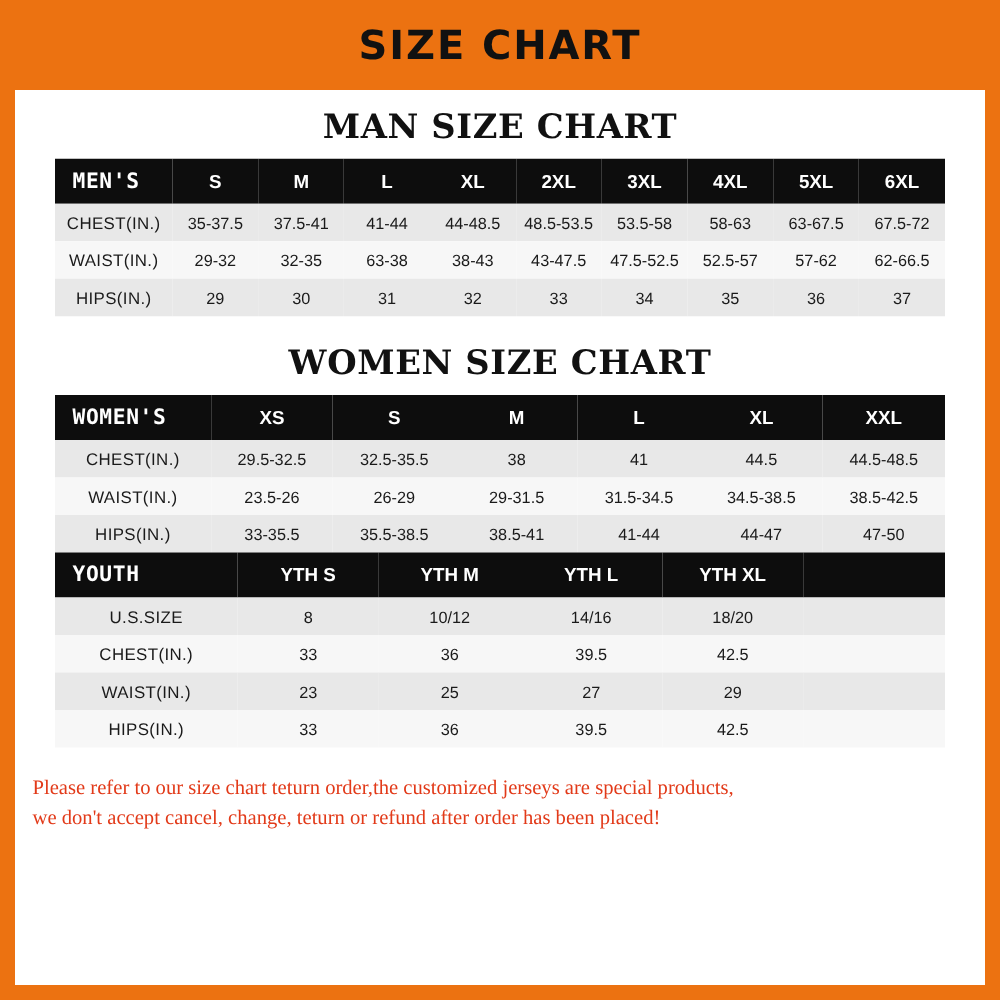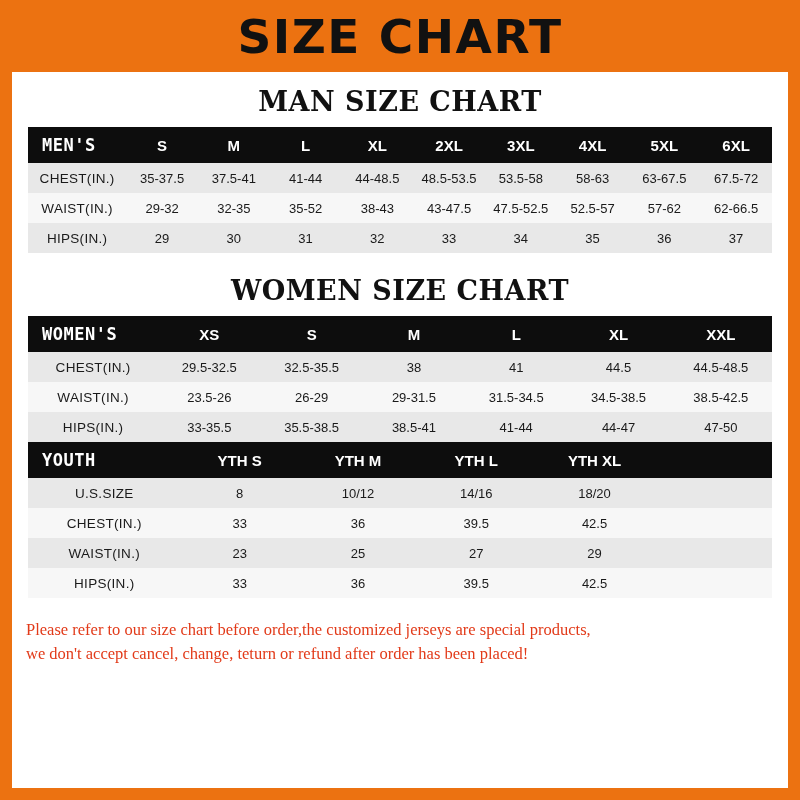--- a/index.html
+++ b/index.html
@@ -26,27 +26,27 @@
     background: #ec7211;
     height: 72px;
     display: flex;
     align-items: center;
     justify-content: center;
     margin: 0 -12px;
   }
   .banner-title {
     font-family: "DejaVu Sans", sans-serif;
     font-weight: bold;
-    font-size: 47px;
+    font-size: 32px;
     letter-spacing: 1.5px;
     color: #111111;
     line-height: 1;
   }
   .section {
-    padding: 0 16px;
+    padding: 0 32px;
   }
   .section-title {
     text-align: center;
     font-family: "DejaVu Serif", serif;
     font-weight: bold;
     font-size: 27px;
     color: #111111;
     letter-spacing: 0.5px;
   }
   .man-title { margin: 14px 0 10px; }
@@ -161,21 +161,21 @@
           <td>48.5-53.5</td>
           <td>53.5-58</td>
           <td>58-63</td>
           <td>63-67.5</td>
           <td>67.5-72</td>
         </tr>
         <tr class="even">
           <td class="rowhead">WAIST(IN.)</td>
           <td>29-32</td>
           <td>32-35</td>
-          <td>35-52</td>
+          <td>63-38</td>
           <td>38-43</td>
           <td>43-47.5</td>
           <td>47.5-52.5</td>
           <td>52.5-57</td>
           <td>57-62</td>
           <td>62-66.5</td>
         </tr>
         <tr class="odd">
           <td class="rowhead">HIPS(IN.)</td>
           <td>29</td>
@@ -298,18 +298,18 @@
           <td>36</td>
           <td>39.5</td>
           <td>42.5</td>
           <td></td>
         </tr>
       </tbody>
     </table>
   </div>
 
   <div class="footer-note">
-    <div>Please refer to our size chart before order,the customized jerseys are special products,</div>
+    <div>Please refer to our size chart teturn order,the customized jerseys are special products,</div>
     <div>we don't accept cancel, change, teturn or refund after order has been placed!</div>
   </div>
 
   <div class="bottom-bar"></div>
 </div>
 
 </body></html>

